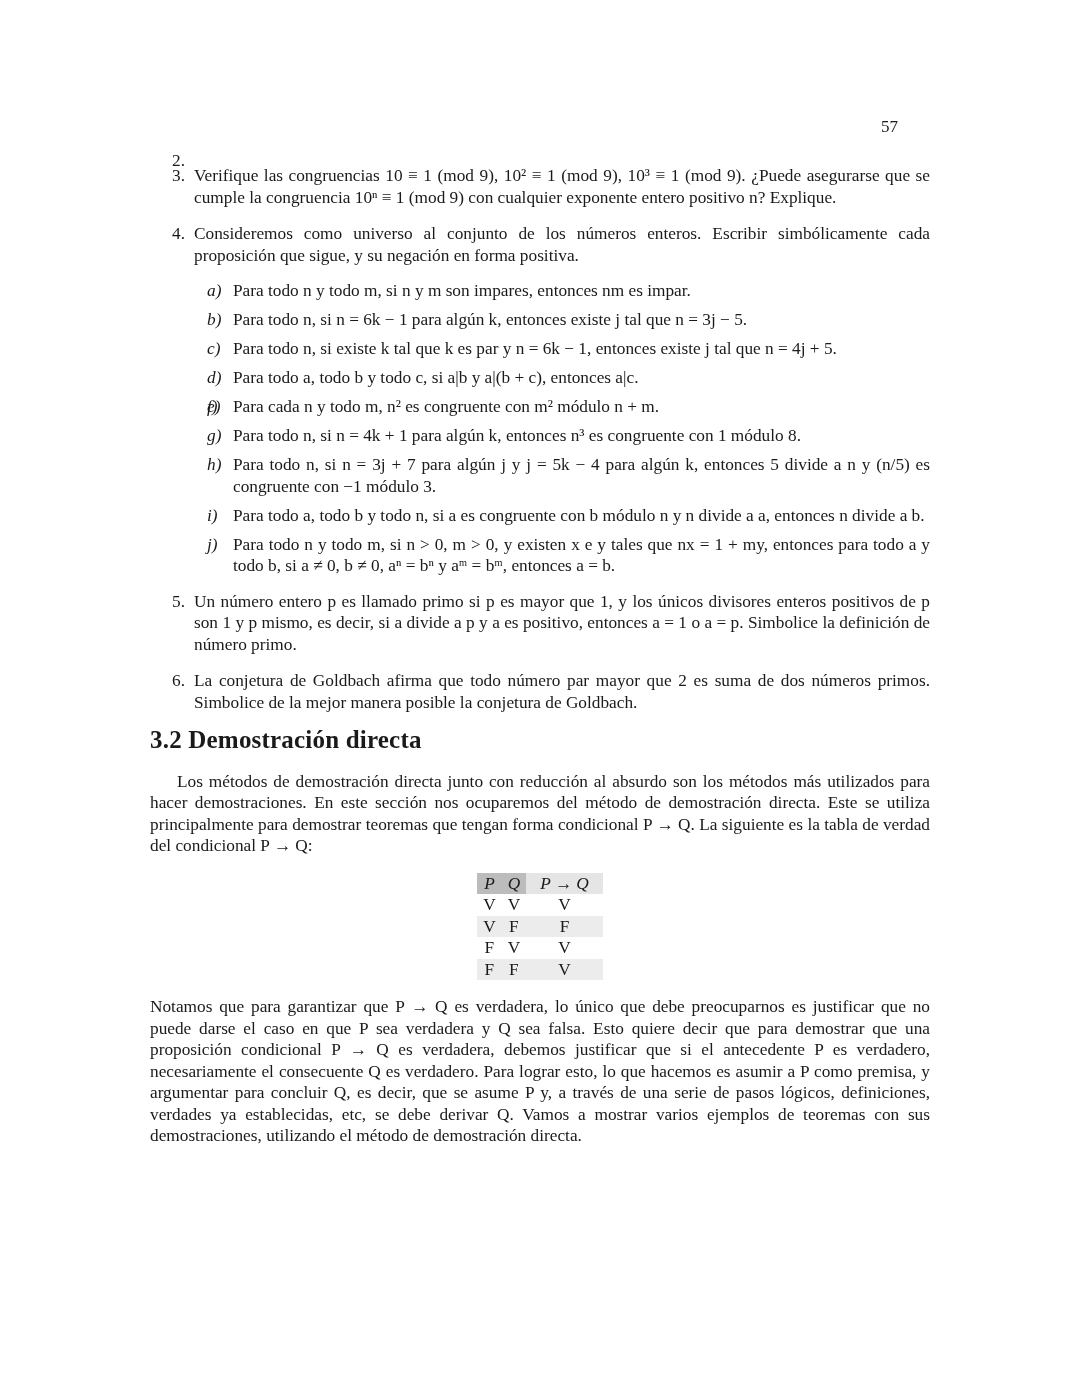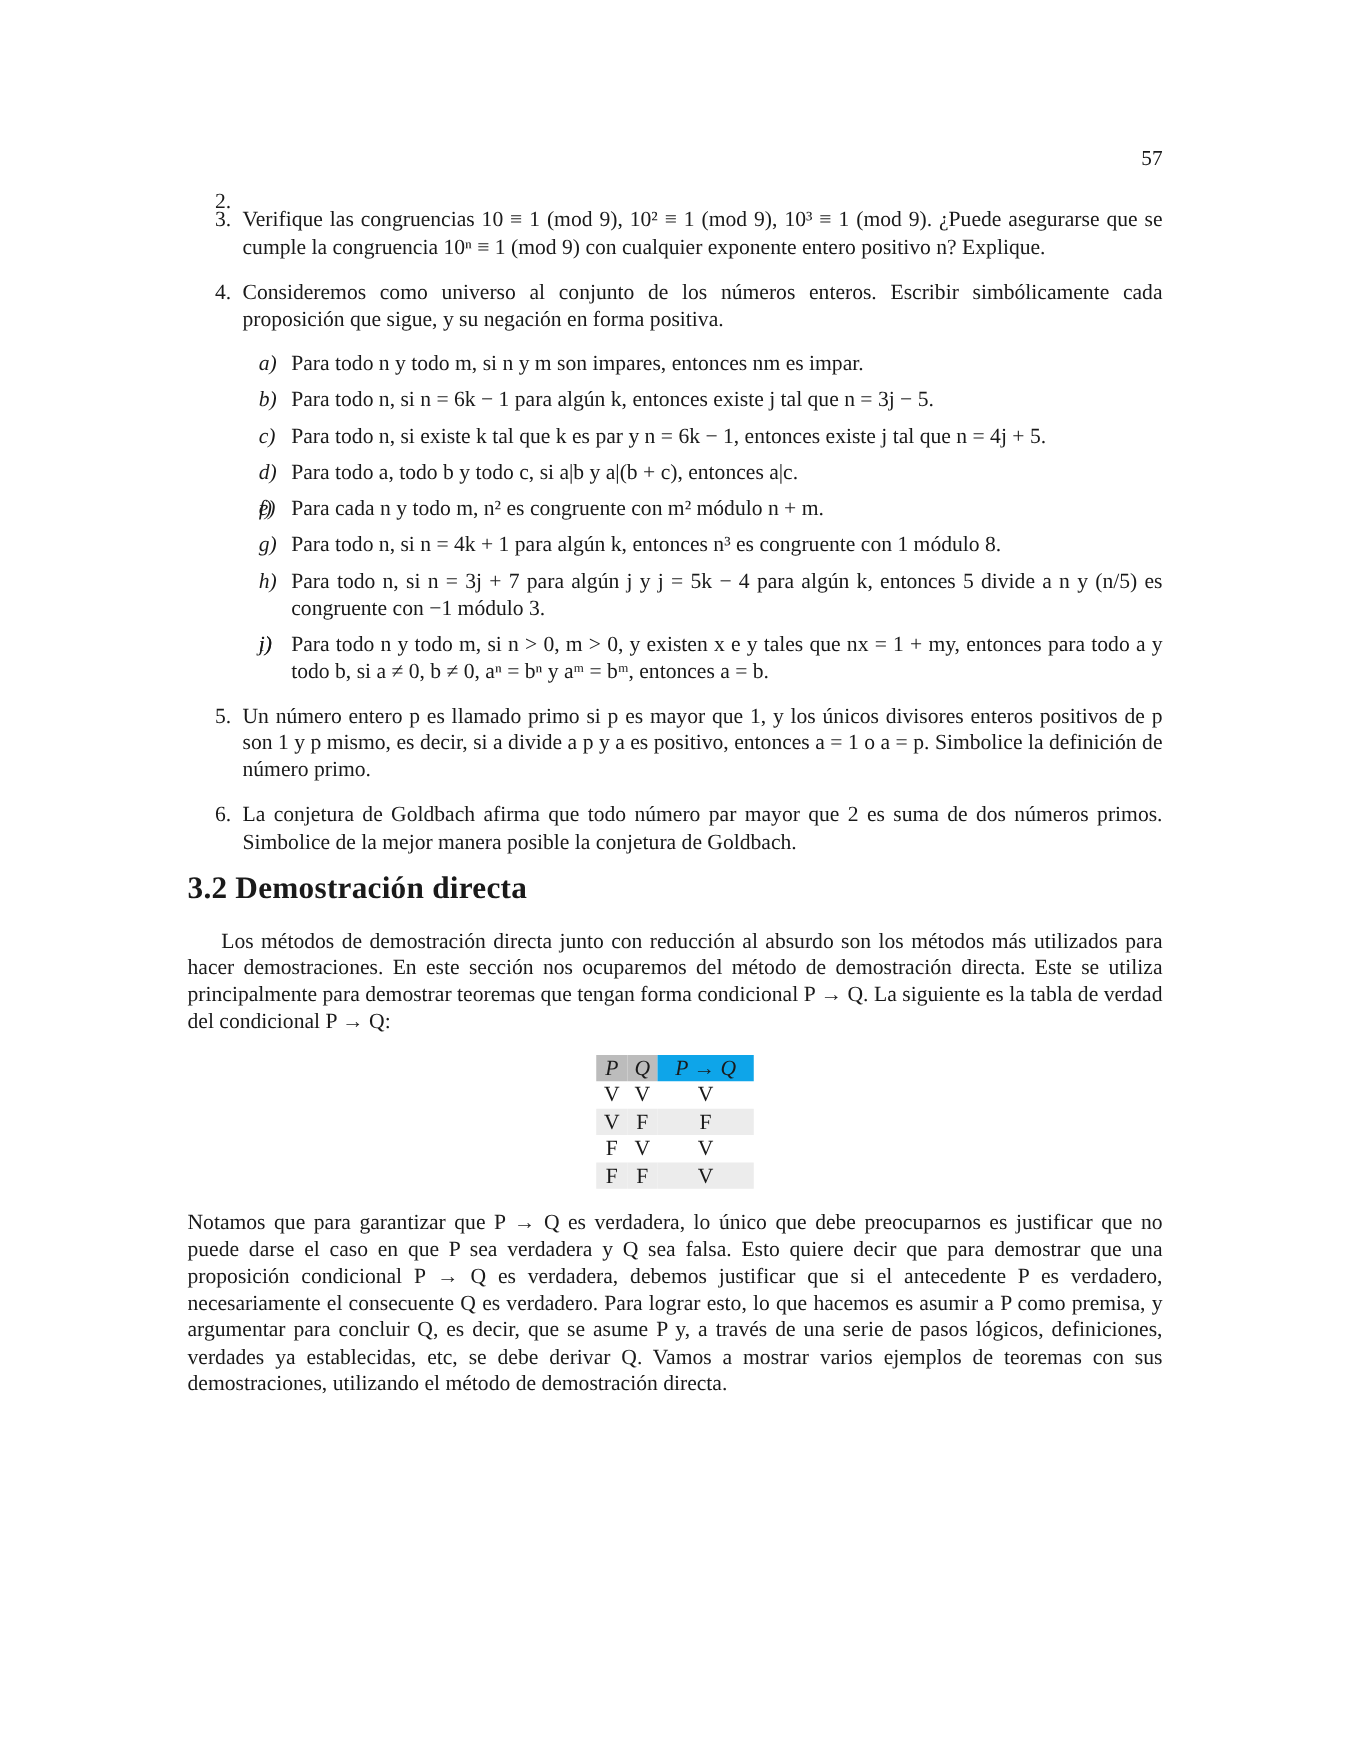--- a/index.html
+++ b/index.html
@@ -2,21 +2,21 @@
 <html><head>
 <meta charset="utf-8">
 <style>
   html, body { margin: 0; padding: 0; background: #ffffff; }
   body {
     width: 1080px; height: 1397px; position: relative; overflow: hidden;
     font-family: "DejaVu Serif", "Liberation Serif", serif;
     color: #1a1a1a;
   }
   .page-number {
-    position: absolute; top: 117px; left: 900px; width: 30px; text-align: right;
+    position: absolute; top: 117px; left: 868px; width: 30px; text-align: right;
     font-family: "Liberation Serif", serif; font-size: 17px;
   }
   .content {
     position: absolute; left: 150px; top: 150px; width: 780px;
     font-family: "Liberation Serif", serif; font-size: 17.3px; line-height: 21.5px;
   }
   .ex { position: relative; padding-left: 44px; text-align: justify; margin-bottom: 15px; }
   .ex .num { position: absolute; left: 22px; top: 0; }
   .sub { position: relative; padding-left: 83px; text-align: justify; margin-bottom: 7.5px; }
   .sub .lbl { position: absolute; left: 57px; top: 0; font-style: italic; }
@@ -85,20 +85,21 @@
     <div class="sub">
       <span class="lbl">g)</span>
       <span>Para todo n, si n = 4k + 1 para algún k, entonces n³ es congruente con 1 módulo 8.</span>
     </div>
     <div class="sub">
       <span class="lbl">h)</span>
       <span>Para todo n, si n = 3j + 7 para algún j y j = 5k − 4 para algún k, entonces 5 divide a n y (n/5) es congruente con −1 módulo 3.</span>
     </div>
     <div class="sub">
       <span class="lbl">i)</span>
+      <span>Para todo a, todo b y todo n, si a es congruente con b módulo n y n divide a a, entonces n divide a b.</span>
     </div>
     <div class="sub">
       <span class="lbl">j)</span>
       <span>Para todo n y todo m, si n &gt; 0, m &gt; 0, y existen x e y tales que nx = 1 + my, entonces para todo a y todo b, si a ≠ 0, b ≠ 0, aⁿ = bⁿ y aᵐ = bᵐ, entonces a = b.</span>
     </div>
   </div>
 
   <div class="ex">
     <span class="num">5.</span>
     <span>Un número entero p es llamado primo si p es mayor que 1, y los únicos divisores enteros positivos de p son 1 y p mismo, es decir, si a divide a p y a es positivo, entonces a = 1 o a = p. Simbolice la definición de número primo.</span>
@@ -111,21 +112,21 @@
 
   <div class="section-title">3.2 Demostración directa</div>
 
   <p class="para indent" style="margin:0;">Los métodos de demostración directa junto con reducción al absurdo son los métodos más utilizados para hacer demostraciones. En este sección nos ocuparemos del método de demostración directa. Este se utiliza principalmente para demostrar teoremas que tengan forma condicional P → Q. La siguiente es la tabla de verdad del condicional P → Q:</p>
 
   <table class="truth-table">
     <thead>
       <tr>
         <th style="background: rgb(188, 188, 188);">P</th>
         <th style="background: rgb(188, 188, 188);">Q</th>
-        <th class="c3" style="background: #0ea5e9;">P → Q</th>
+        <th class="c3" style="background: #e5e5e5;">P → Q</th>
       </tr>
     </thead>
     <tbody>
       <tr>
         <td>V</td>
         <td>V</td>
         <td class="c3">V</td>
       </tr>
       <tr class="alt">
         <td style="background: rgb(236, 236, 236);">V</td>

